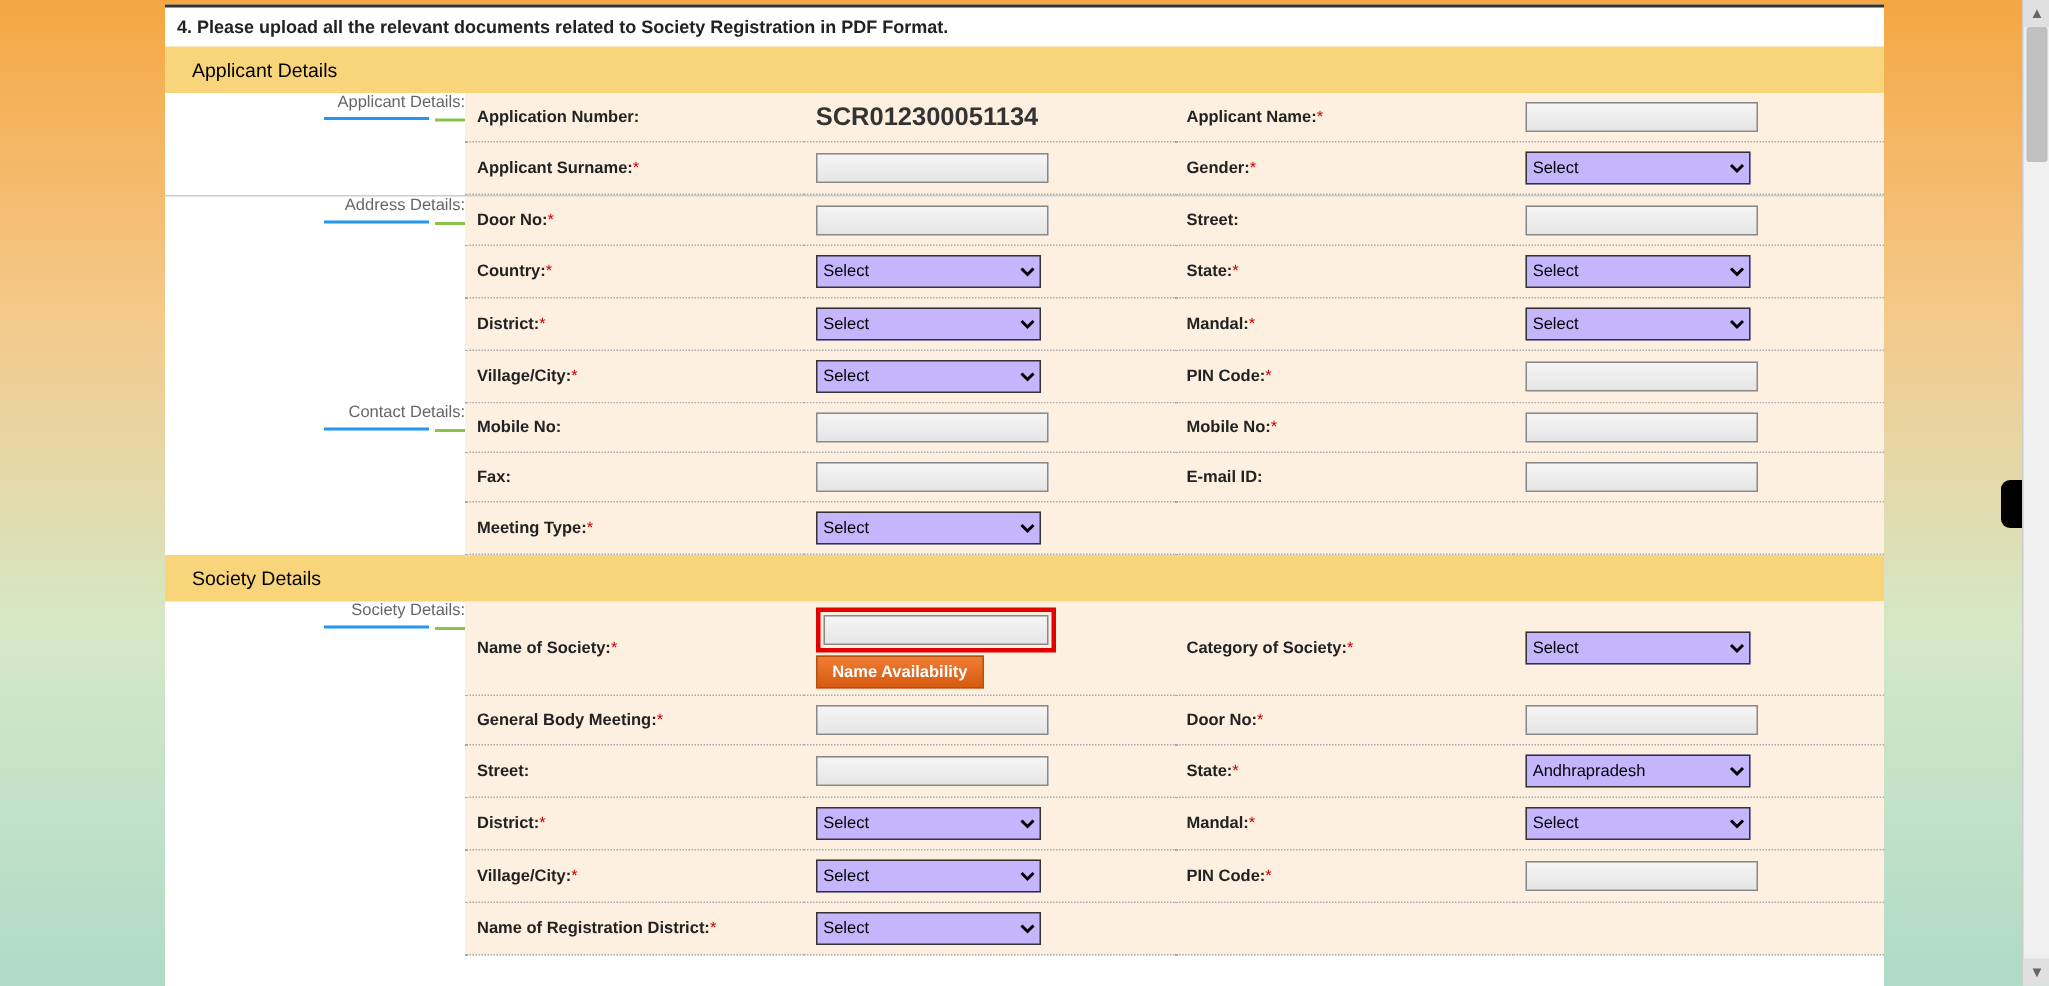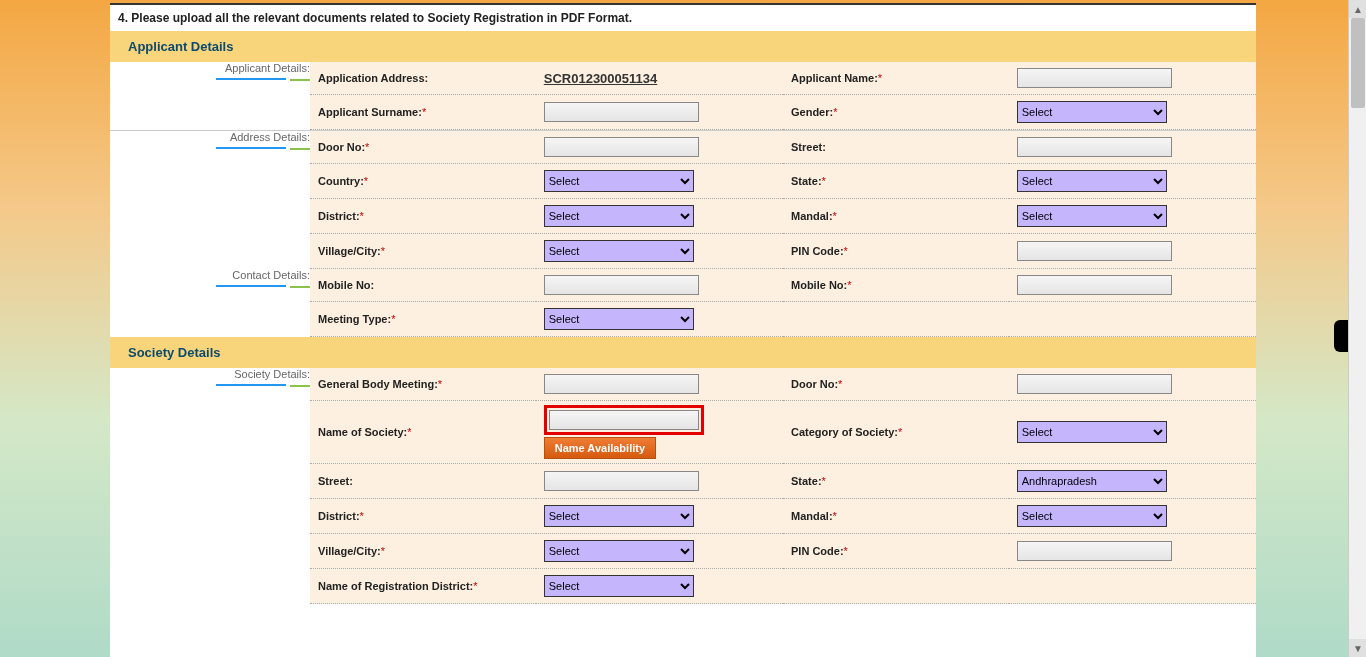--- a/index.html
+++ b/index.html
@@ -61,22 +61,22 @@
   }
   .instruction {
     font-weight: bold;
     color: #222;
     font-size: 12px;
     padding: 6px 4px 6px 8px;
   }
   .section-header {
     background: #f8d47a;
     padding: 8px 18px;
-    font-weight: bold;
-    color: #0c4a6e;
+    font-weight: normal;
+    color: #000000;
     font-size: 13px;
   }
   .sub-label-cell {
     width: 200px;
     text-align: right;
     padding: 8px 6px 0 0;
     color: #666;
     font-size: 11px;
     vertical-align: top;
     position: relative;
@@ -129,22 +129,21 @@
   select {
     width: 150px;
     height: 22px;
     border: 1px solid #333;
     background: #c4b5fd;
     font-size: 11px;
   }
   .app-num {
     font-weight: bold;
     color: #333;
-    font-size: 13px;
-    text-decoration: underline;
+    font-size: 17px;
   }
   .highlight-box {
     border: 3px solid #e30000;
     padding: 2px;
     display: inline-block;
     background: transparent;
   }
   .highlight-box input { width: 150px; }
   .name-avail-btn {
     display: inline-block;
@@ -177,21 +176,21 @@
           <span>Applicant Details:</span>
           <div class="sub-underline">
                 <div class="blue"></div>
                 <div class="green"></div>
               </div>
         </td>
         <td>
           <table class="fields-grid">
             <tbody>
                   <tr>
-              <td class="fld-label"><span>Application Address:</span></td>
+              <td class="fld-label"><span>Application Number:</span></td>
               <td class="fld-ctrl"><span class="app-num">SCR012300051134</span></td>
               <td class="fld-label"><span>Applicant Name:</span><span class="req">*</span></td>
               <td class="fld-ctrl"><input type="text" style=""></td>
             </tr>
             <tr>
               <td class="fld-label"><span>Applicant Surname:</span><span class="req">*</span></td>
               <td class="fld-ctrl"><input type="text" style=""></td>
               <td class="fld-label"><span>Gender:</span><span class="req">*</span></td>
               <td class="fld-ctrl"><select><option>Select</option></select></td>
             </tr>
@@ -258,20 +257,26 @@
         <td>
           <table class="fields-grid">
             <tbody>
                   <tr>
               <td class="fld-label"><span>Mobile No:</span></td>
               <td class="fld-ctrl"><input type="text" style=""></td>
               <td class="fld-label"><span>Mobile No:</span><span class="req">*</span></td>
               <td class="fld-ctrl"><input type="text" style=""></td>
             </tr>
             <tr>
+              <td class="fld-label"><span>Fax:</span></td>
+              <td class="fld-ctrl"><input type="text" style=""></td>
+              <td class="fld-label"><span>E-mail ID:</span></td>
+              <td class="fld-ctrl"><input type="text" style=""></td>
+            </tr>
+            <tr>
               <td class="fld-label"><span>Meeting Type:</span><span class="req">*</span></td>
               <td class="fld-ctrl"><select><option>Select</option></select></td>
               <td class="fld-label"></td>
               <td class="fld-ctrl"></td>
             </tr>
           </tbody>
               </table>
         </td>
       </tr>
     </tbody>
@@ -285,37 +290,37 @@
           <span>Society Details:</span>
           <div class="sub-underline">
                 <div class="blue"></div>
                 <div class="green"></div>
               </div>
         </td>
         <td>
           <table class="fields-grid">
             <tbody>
                   <tr>
-              <td class="fld-label"><span>General Body Meeting:</span><span class="req">*</span></td>
-              <td class="fld-ctrl"><input type="text" style=""></td>
-              <td class="fld-label"><span>Door No:</span><span class="req">*</span></td>
-              <td class="fld-ctrl"><input type="text" style=""></td>
-            </tr>
-            <tr>
               <td class="fld-label" style="vertical-align:middle;"><span>Name of  Society:</span><span class="req">*</span></td>
               <td class="fld-ctrl" style="padding:4px 8px;">
                 <span class="highlight-box">
                   <input type="text" style="">
                 </span><br>
                 <span class="name-avail-btn">Name Availability</span>
               </td>
               <td class="fld-label"><span>Category of Society:</span><span class="req">*</span></td>
               <td class="fld-ctrl"><select><option>Select</option></select></td>
             </tr>
             <tr>
+              <td class="fld-label"><span>General Body Meeting:</span><span class="req">*</span></td>
+              <td class="fld-ctrl"><input type="text" style=""></td>
+              <td class="fld-label"><span>Door No:</span><span class="req">*</span></td>
+              <td class="fld-ctrl"><input type="text" style=""></td>
+            </tr>
+            <tr>
               <td class="fld-label"><span>Street:</span></td>
               <td class="fld-ctrl"><input type="text" style=""></td>
               <td class="fld-label"><span>State:</span><span class="req">*</span></td>
               <td class="fld-ctrl"><select><option>Andhrapradesh</option></select></td>
             </tr>
             <tr>
               <td class="fld-label"><span>District:</span><span class="req">*</span></td>
               <td class="fld-ctrl"><select><option>Select</option></select></td>
               <td class="fld-label"><span>Mandal:</span><span class="req">*</span></td>
               <td class="fld-ctrl"><select><option>Select</option></select></td>

